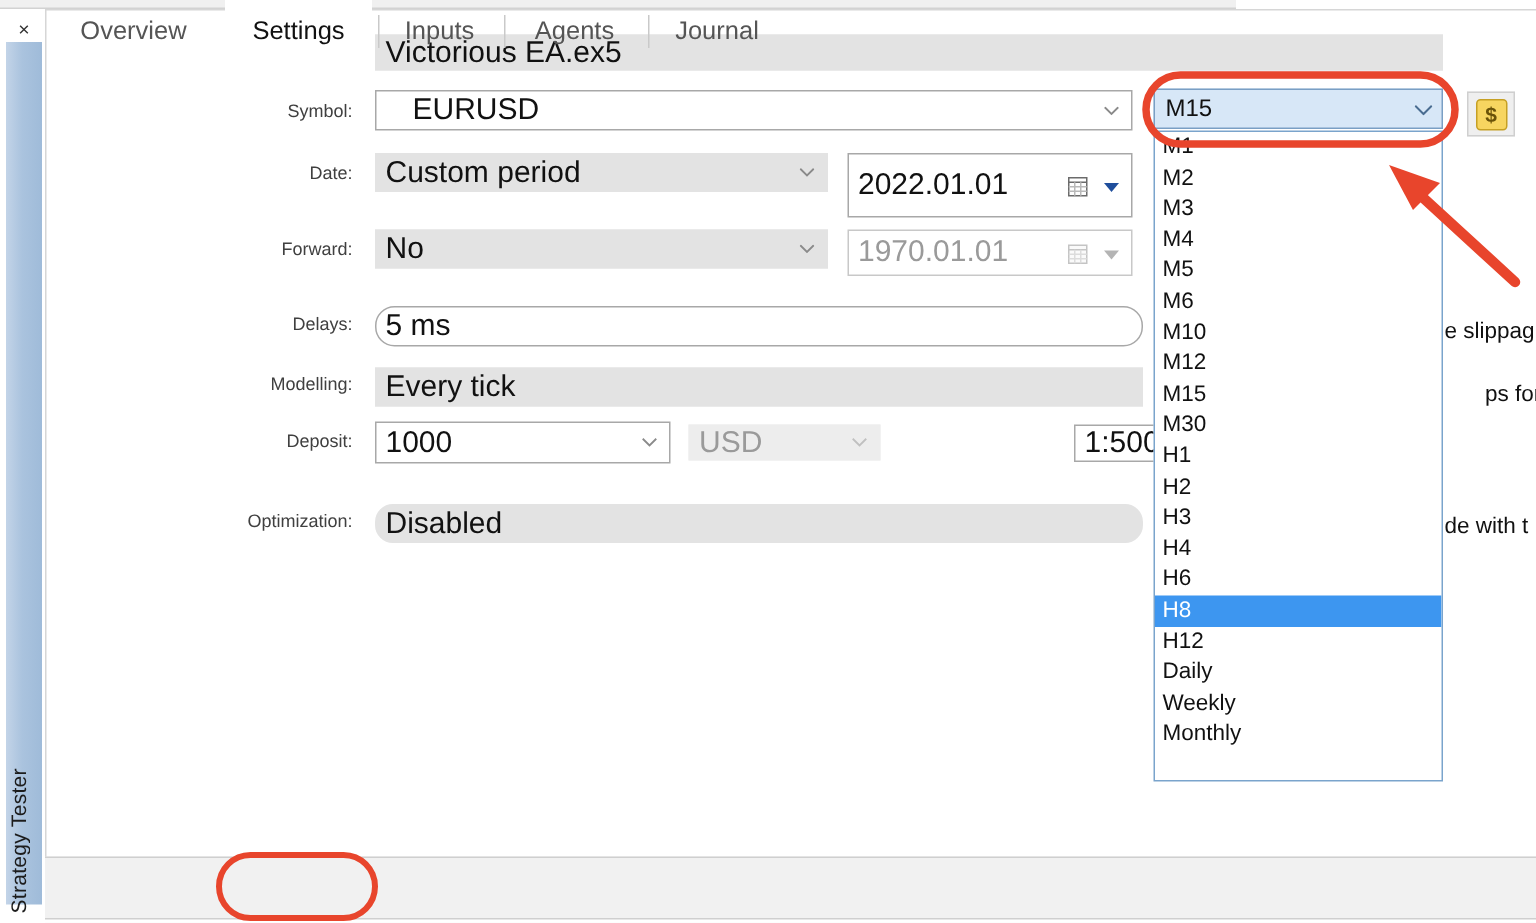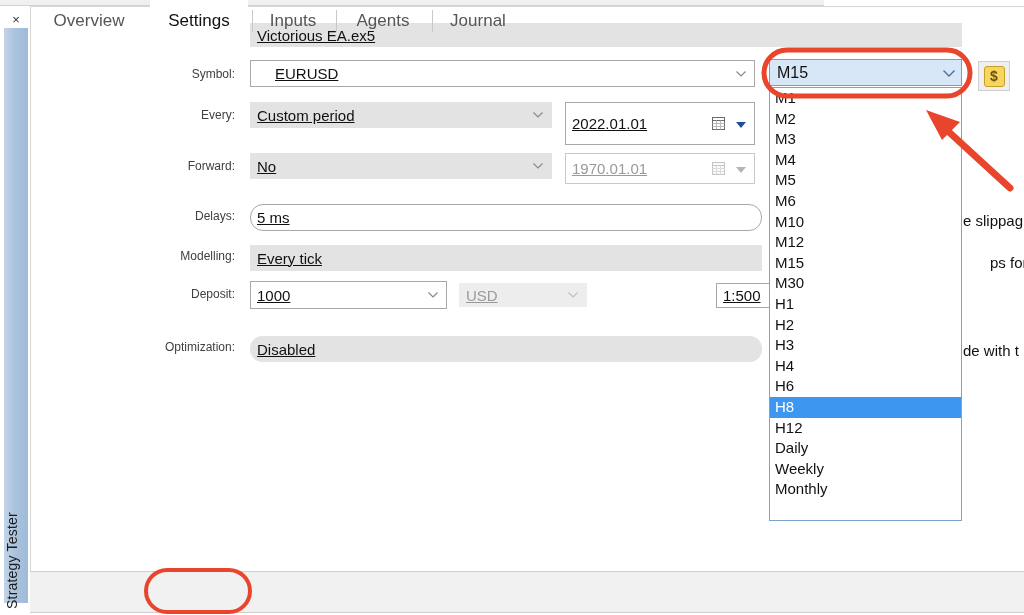--- a/index.html
+++ b/index.html
@@ -81,28 +81,27 @@
   .row-label {
     position: absolute;
     text-align: right;
     font-size: 12px;
     color: #404040;
     white-space: nowrap;
   }
   .fld {
     position: absolute;
     box-sizing: border-box;
-    font-size: 15px;
+    font-size: 20px;
     color: #111111;
     display: flex;
     align-items: center;
     padding-left: 6px;
     white-space: nowrap;
     overflow: hidden;
-    text-decoration: underline;
   }
   .fld.readonly {
     background: #e3e3e3;
     border: 1px solid #e3e3e3;
   }
   .fld.editable {
     background: #ffffff;
     border: 1px solid #a8a8a8;
   }
   .fld.combo {
@@ -285,21 +284,21 @@
   <div class="row-label" style="left:120px; top:67px; width:115px;">Symbol:</div>
   <div class="fld combo-white" style="left:250px; top:60px; width:505px; height:27px;padding-left:24px;">
     <span>EURUSD</span>
     <span class="chev">
       <svg width="10" height="6" viewBox="0 0 10 6">
           <path d="M0.5 0.5 L5 5 L9.5 0.5" fill="none" stroke="#8a8a8a" stroke-width="1.2"></path>
         </svg>
     </span>
   </div>
 
-  <div class="row-label" style="left:120px; top:108px; width:115px;">Every:</div>
+  <div class="row-label" style="left:120px; top:108px; width:115px;">Date:</div>
   <div class="fld combo" style="left:250px; top:102px; width:302px; height:26px;">
     <span>Custom period</span>
     <span class="chev">
       <svg width="10" height="6" viewBox="0 0 10 6">
           <path d="M0.5 0.5 L5 5 L9.5 0.5" fill="none" stroke="#8a8a8a" stroke-width="1.2"></path>
         </svg>
     </span>
   </div>
   <div class="fld editable" style="left:565px; top:102px; width:190px; height:43px;">
     <span>2022.01.01</span>

